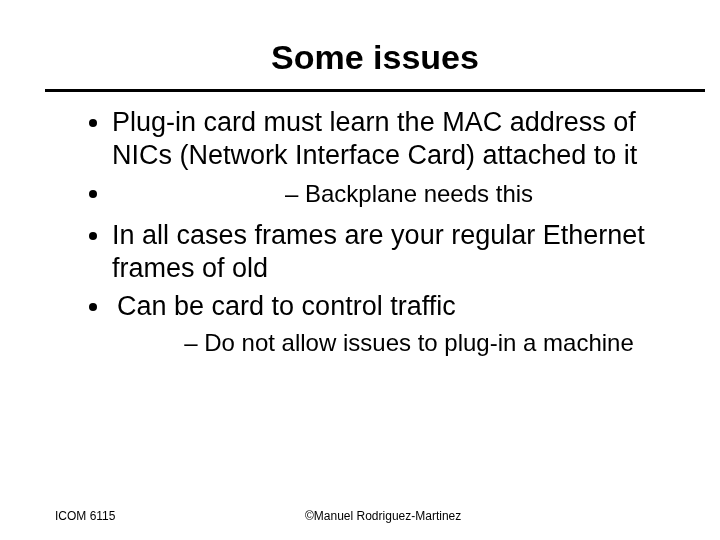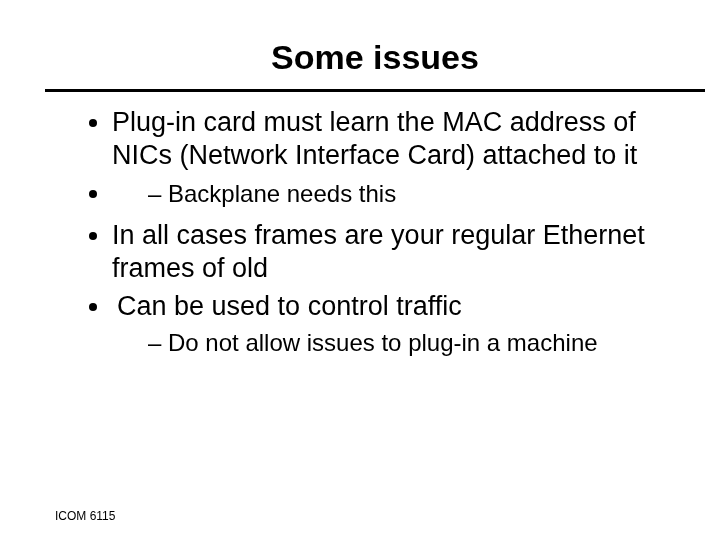--- a/index.html
+++ b/index.html
@@ -4,21 +4,21 @@
 <style>
   * { margin: 5px; padding: 0; box-sizing: border-box; }
   html, body { width: 720px; height: 540px; background: #fff; font-family: Arial, Helvetica, sans-serif; color: #000; }
   .slide { width: 720px; height: 540px; position: relative; padding: 18px 30px 0 30px; }
   .title { font-size: 34px; text-align: center; margin-bottom: 12px; }
   .rule { border: none; border-top: 3px solid #000; margin: 0 0 14px 0; }
   .body { padding: 0 10px 0 10px; }
   ul.lvl1 { list-style: disc; padding-left: 42px; }
   ul.lvl1 > li { font-size: 27px; line-height: 1.22; margin-bottom: 4px; }
   ul.lvl2 { list-style: none; padding-left: 26px; margin-top: 4px; margin-bottom: 10px; }
-  ul.lvl2 > li { font-size: 24px; line-height: 1.25; }
+  ul.lvl2 > li { font-size: 24px; line-height: 1.25; text-align: center; }
   ul.lvl2 > li::before { content: "– "; }
   .footer { position: absolute; bottom: 22px; left: 30px; right: 30px; font-size: 12px; display: flex; }
   .footer .left { width: 220px; }
   .footer .center { flex: 1; text-align: left; padding-left: 20px; }
 </style>
 </head>
 <body>
 
 <div class="slide">
   <h1 class="title">Some issues</h1>
@@ -26,23 +26,24 @@
   <div class="body">
     <ul class="lvl1">
       <li>Plug-in card must learn the MAC address of NICs (Network Interface Card) attached to it</li>
       <li>
         <ul class="lvl2">
           <li>Backplane needs this</li>
         </ul>
       </li>
       <li>In all cases frames are your regular Ethernet frames of old</li>
       <li>
-        <span>Can be used to control traffic</span>
+        <span>Can be card to control traffic</span>
         <ul class="lvl2">
           <li>Do not allow issues to plug-in a machine</li>
         </ul>
       </li>
     </ul>
   </div>
   <div class="footer">
     <div class="left">ICOM 6115</div>
+    <div class="center">©Manuel Rodriguez-Martinez</div>
   </div>
 </div>
 
 </body></html>

